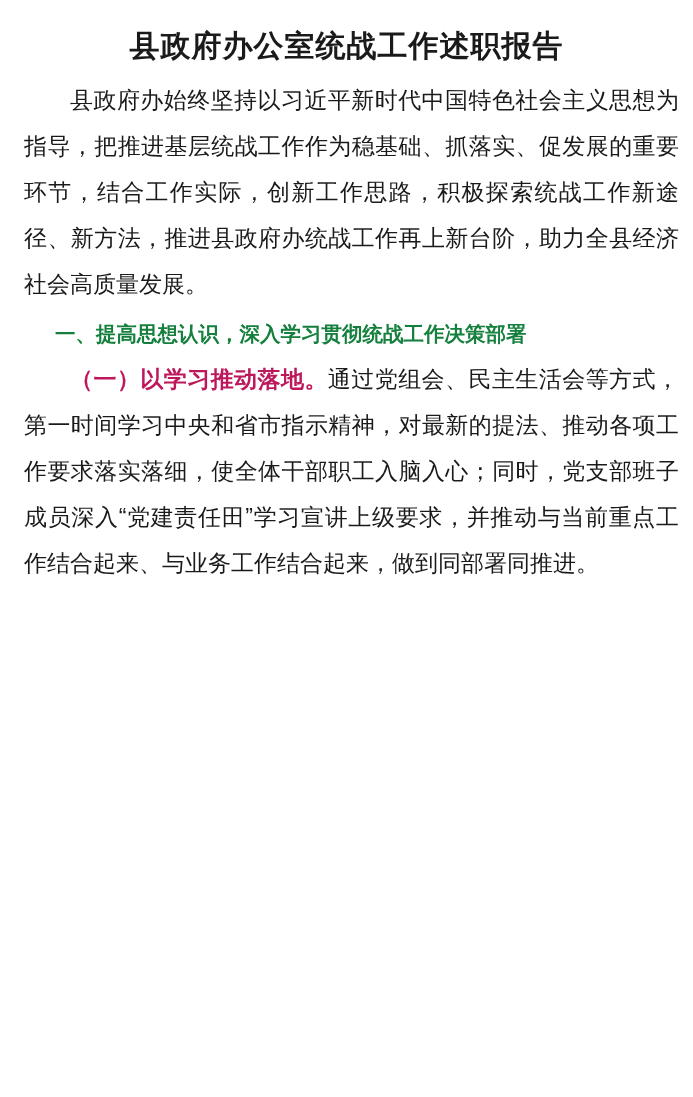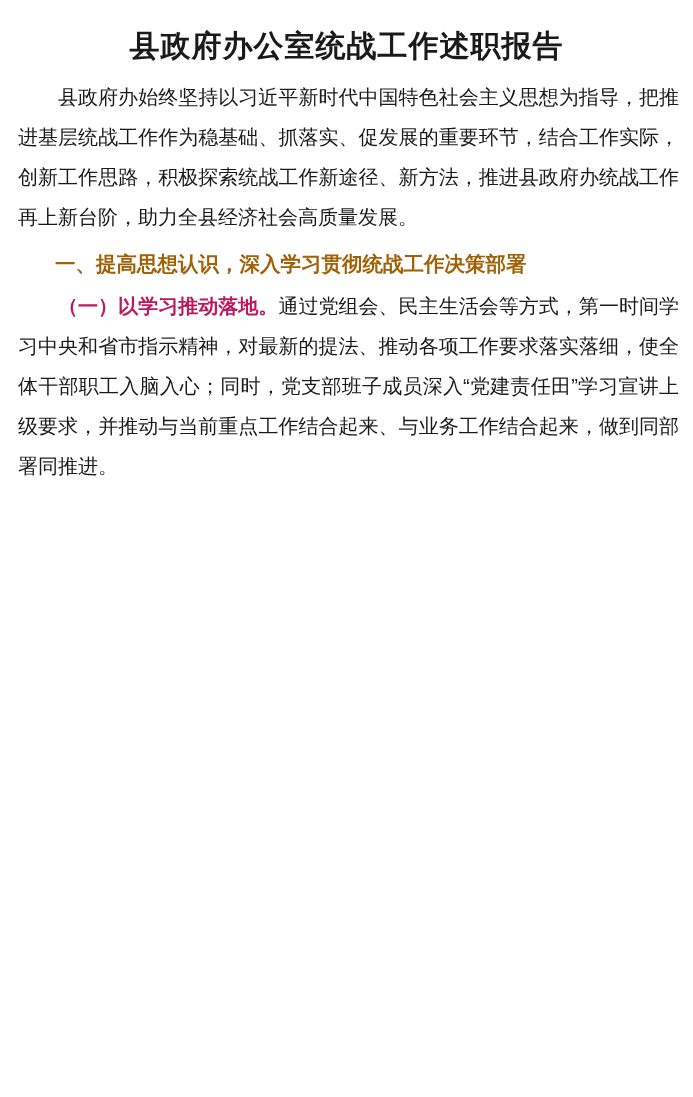--- a/index.html
+++ b/index.html
@@ -24,32 +24,32 @@
   .doc-title {
     font-size: 30px;
     font-weight: bold;
     color: #1a1a1a;
     text-align: center;
     letter-spacing: 1px;
     margin: 26px 0 10px 0;
     line-height: 1.35;
   }
   .para {
-    font-size: 20px;
+    font-size: 23px;
     color: #1a1a1a;
     line-height: 2.0;
     text-align: justify;
     text-justify: inter-ideograph;
     text-indent: 2em;
-    margin: 0 0 2px 4px;
+    margin: 0 0 2px 10px;
   }
   .heading-red {
     font-size: 20.5px;
     font-weight: bold;
-    color: #a16207;
+    color: #15803d;
     line-height: 2.0;
     text-indent: 2em;
     margin: 6px 0 2px 0;
     text-align: left;
   }
   .sub-blue {
     color: #be185d;
     font-weight: bold;
   }
   .para.no-indent {

